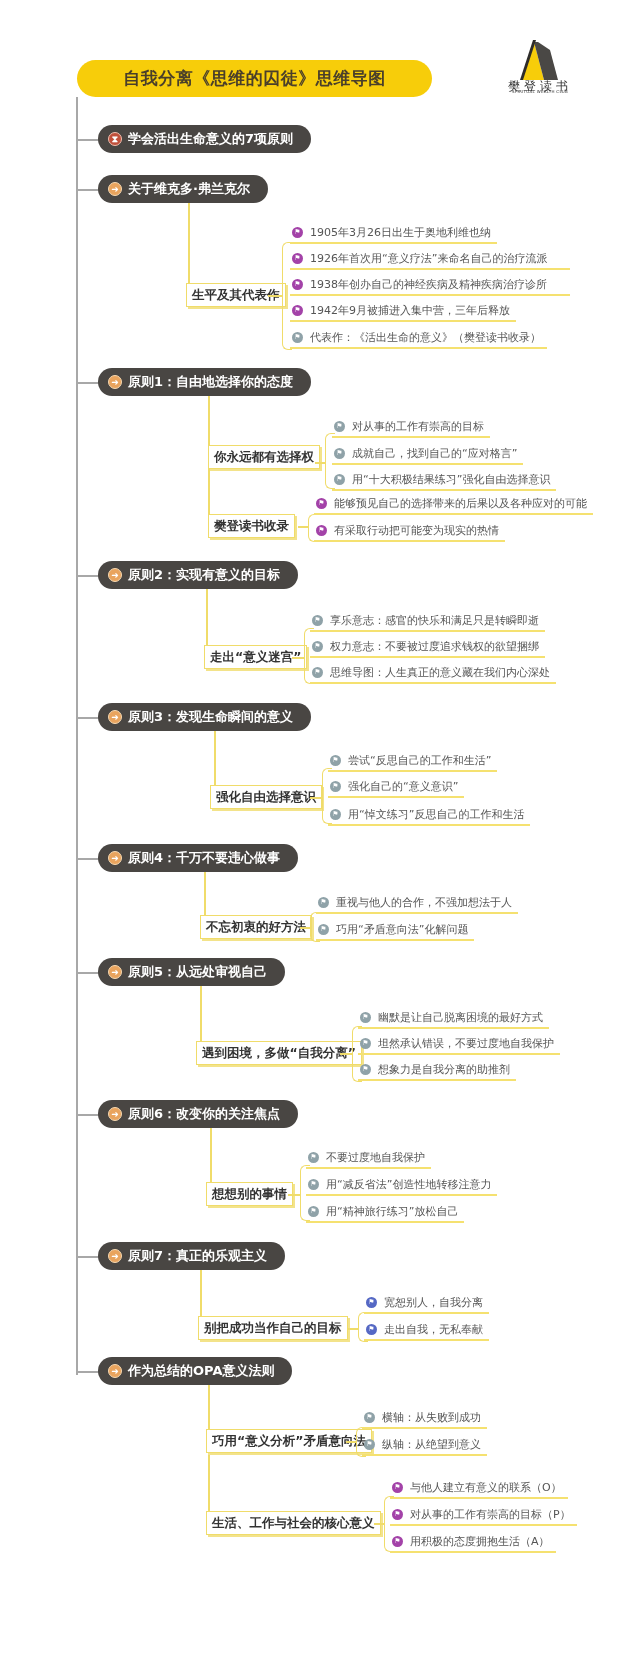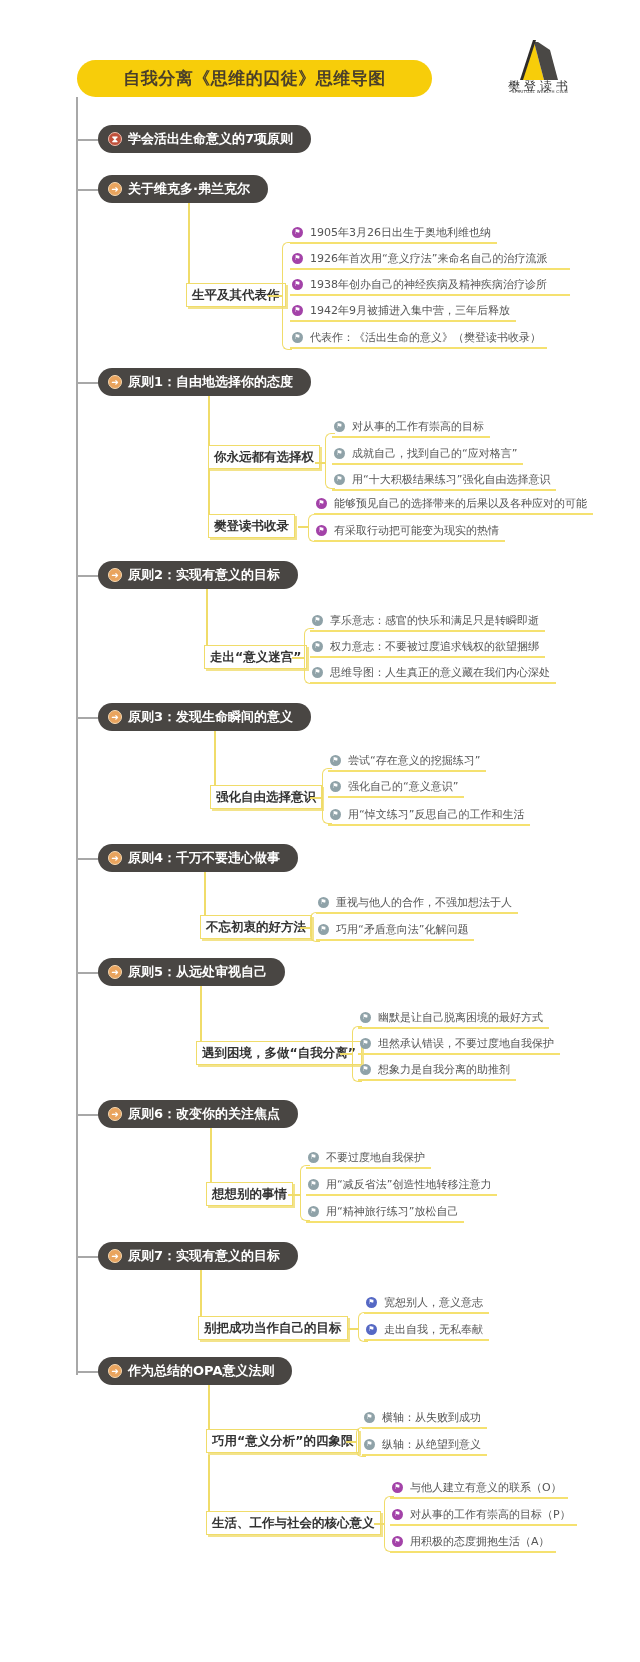--- a/index.html
+++ b/index.html
@@ -169,21 +169,21 @@
 <div class="main-node" style="top:703px">
   <span class="main-icon">➜</span>
   <span>原则3：发现生命瞬间的意义</span>
 </div>
 <div class="vline" style="left:214px;top:731px;height:66px"></div>
 <div class="sub-node" style="left:210px;top:785px">强化自由选择意识</div>
 <div class="hconn" style="left:310px;top:797px;width:12px"></div>
 <div class="bracket" style="left:322px;top:768px;height:56px"></div>
 <div class="leaf" style="left:328px;top:750px">
     <span class="leaf-icon c-gray">⚑</span>
-    <span>尝试“存在意义的挖掘练习”</span>
+    <span>尝试“反思自己的工作和生活”</span>
   </div>
 <div class="leaf" style="left:328px;top:776px">
     <span class="leaf-icon c-gray">⚑</span>
     <span>强化自己的“意义意识”</span>
   </div>
 <div class="leaf" style="left:328px;top:804px">
     <span class="leaf-icon c-gray">⚑</span>
     <span>用“悼文练习”反思自己的工作和生活</span>
   </div>
 
@@ -245,42 +245,42 @@
     <span>用“减反省法”创造性地转移注意力</span>
   </div>
 <div class="leaf" style="left:306px;top:1201px">
     <span class="leaf-icon c-gray">⚑</span>
     <span>用“精神旅行练习”放松自己</span>
   </div>
 
 <div class="stub" style="top:1256px"></div>
 <div class="main-node" style="top:1242px">
   <span class="main-icon">➜</span>
-  <span>原则7：实现有意义的目标</span>
+  <span>原则7：真正的乐观主义</span>
 </div>
 <div class="vline" style="left:200px;top:1270px;height:58px"></div>
 <div class="sub-node" style="left:198px;top:1316px">别把成功当作自己的目标</div>
 <div class="hconn" style="left:348px;top:1328px;width:10px"></div>
 <div class="bracket" style="left:358px;top:1312px;height:30px"></div>
 <div class="leaf" style="left:364px;top:1292px">
     <span class="leaf-icon c-blue">⚑</span>
-    <span>宽恕别人，意义意志</span>
+    <span>宽恕别人，自我分离</span>
   </div>
 <div class="leaf" style="left:364px;top:1319px">
     <span class="leaf-icon c-blue">⚑</span>
     <span>走出自我，无私奉献</span>
   </div>
 
 <div class="stub" style="top:1371px"></div>
 <div class="main-node" style="top:1357px">
   <span class="main-icon">➜</span>
   <span>作为总结的OPA意义法则</span>
 </div>
 <div class="vline" style="left:208px;top:1385px;height:140px"></div>
-<div class="sub-node" style="left:206px;top:1429px">巧用“意义分析”的四象限</div>
+<div class="sub-node" style="left:206px;top:1429px">巧用“意义分析”矛盾意向法</div>
 <div class="hconn" style="left:346px;top:1441px;width:10px"></div>
 <div class="bracket" style="left:356px;top:1427px;height:30px"></div>
 <div class="leaf" style="left:362px;top:1407px">
     <span class="leaf-icon c-gray">⚑</span>
     <span>横轴：从失败到成功</span>
   </div>
 <div class="leaf" style="left:362px;top:1434px">
     <span class="leaf-icon c-gray">⚑</span>
     <span>纵轴：从绝望到意义</span>
   </div>

